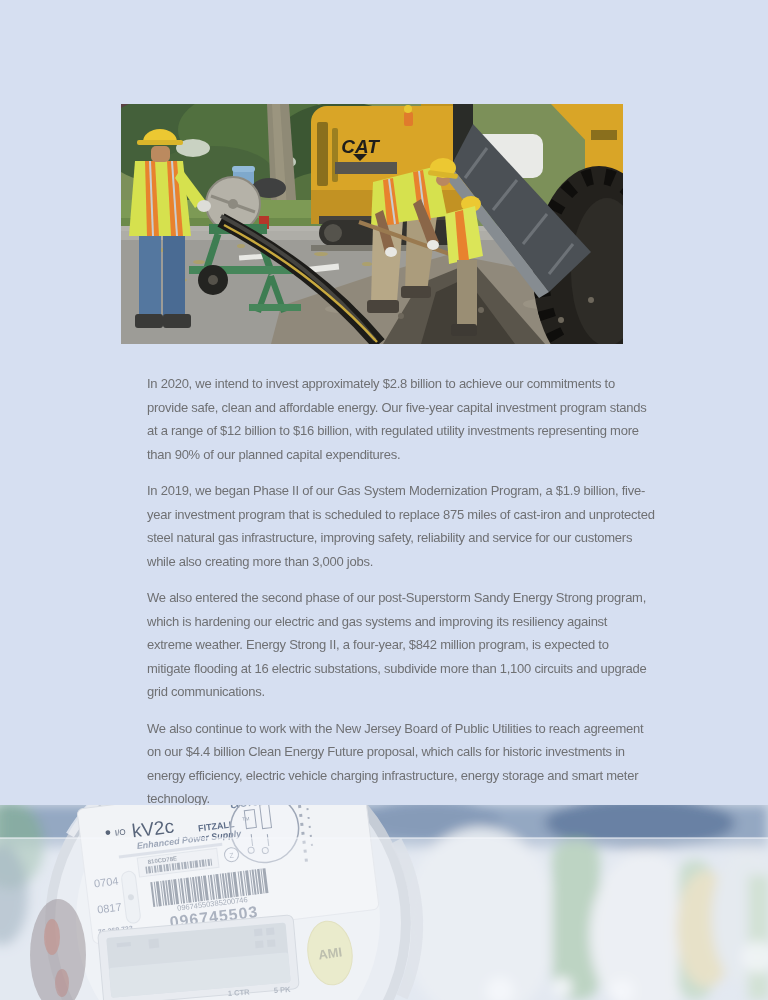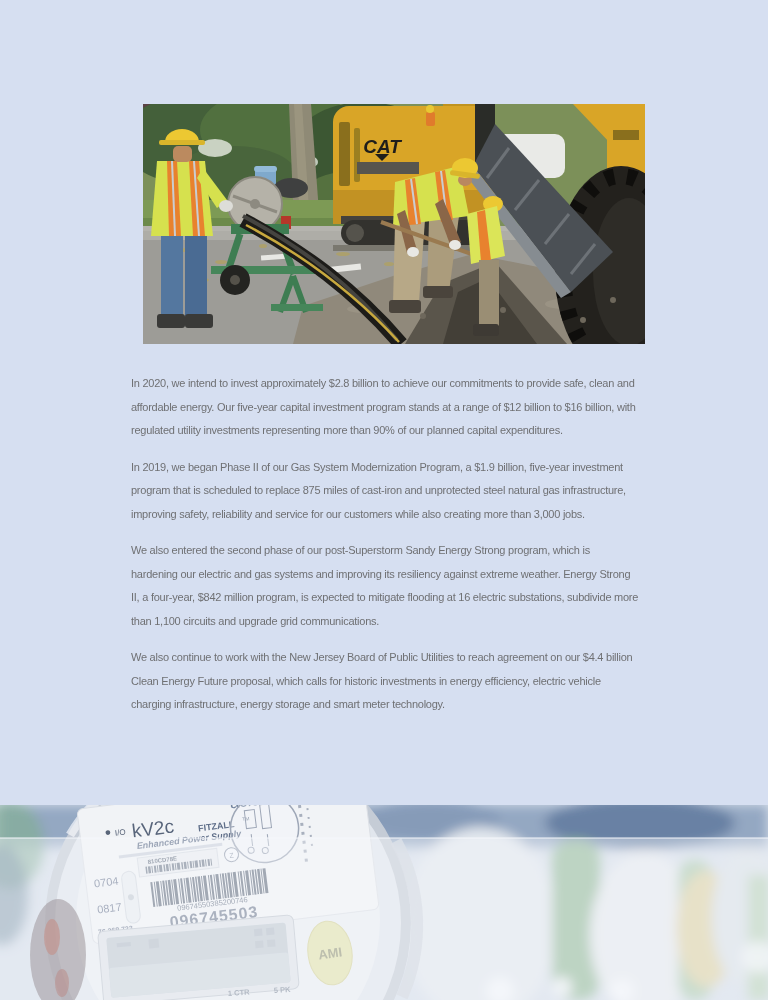--- a/index.html
+++ b/index.html
@@ -4,28 +4,28 @@
 <style>
   :root{ --page-bg:#d6dff1; --text-gray:#6f7073; }
   *{margin:0;padding:0;box-sizing:border-box;}
   body{
     width:768px;height:1000px;overflow:hidden;
     font-family:"Liberation Sans","DejaVu Sans",sans-serif;
     background:var(--page-bg);
   }
   .page{position:relative;width:768px;height:1000px;background:var(--page-bg);}
   .hero-photo{
-    position:absolute;left:143px;top:104px;width:502px;height:240px;
+    position:absolute;left:121px;top:104px;width:502px;height:240px;
     overflow:hidden;display:block;
   }
   .hero-photo svg{display:block;width:100%;height:100%;}
   .body-text{
-    position:absolute;left:131px;top:372px;width:508px;
+    position:absolute;left:147px;top:372px;width:508px;
     color:var(--text-gray);
-    font-size:11px;line-height:23.5px;letter-spacing:-0.25px;
+    font-size:13px;line-height:23.5px;letter-spacing:-0.25px;
   }
   .body-text p{margin:0 0 13px 0;}
   .footer-photo{
     position:absolute;left:0;top:805px;width:768px;height:195px;
     overflow:hidden;display:block;
   }
   .footer-photo svg{display:block;width:100%;height:100%;}
   figure{font-size:0;}
 </style>
 </head>

